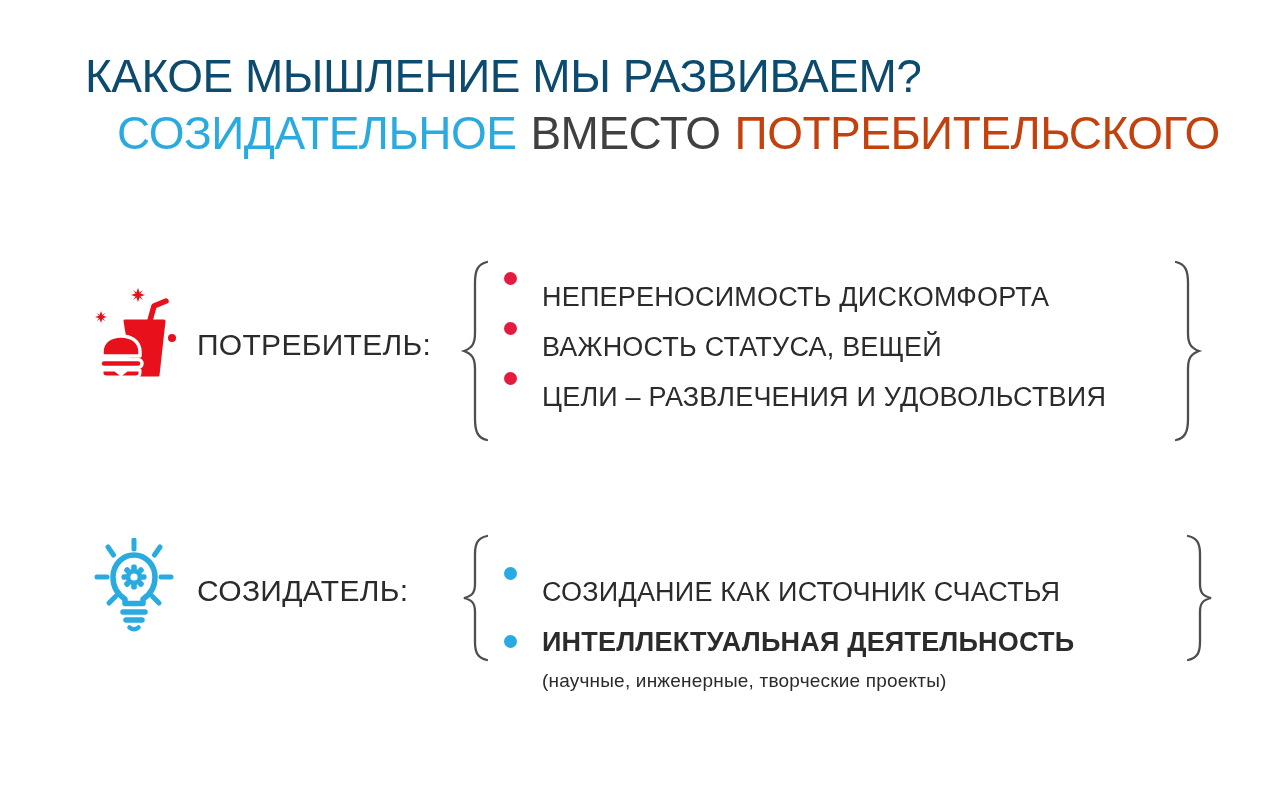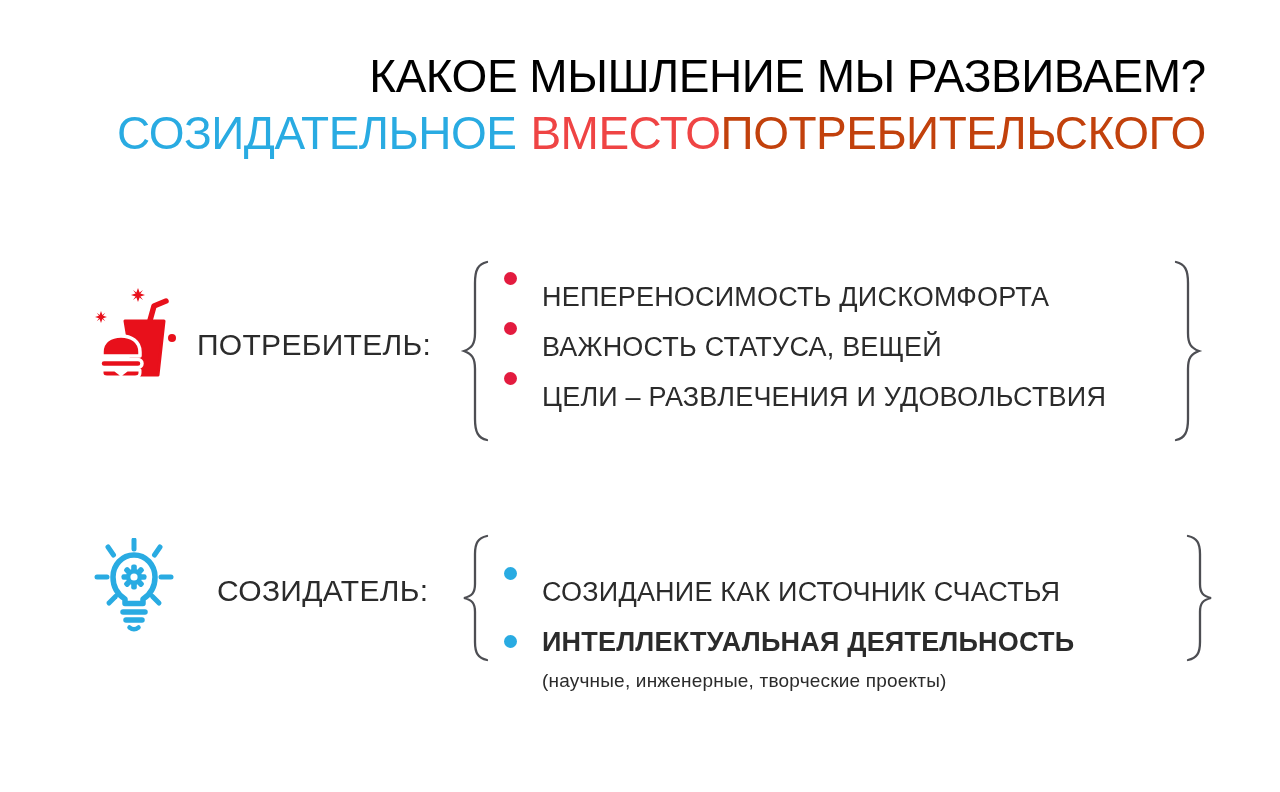--- a/index.html
+++ b/index.html
@@ -3,29 +3,29 @@
 <meta charset="utf-8">
 <style>
   html,body{margin:0;padding:0;background:#ffffff;}
   .slide{
     position:relative;width:1280px;height:792px;background:#ffffff;overflow:hidden;
     font-family:"Liberation Sans", sans-serif;
   }
   
   .title{position:absolute;left:85px;top:48px;font-size:46px;line-height:57px;
          font-weight:400;letter-spacing:-0.5px;white-space:nowrap;}
-  .title .t1{color:#000000;text-align:right;}
+  .title .t1{color:#0c4a6e;}
   .title .t2 .word-lb{color:#29abe2;margin-right:14px;margin-left:32px;}
-  .title .t2 .word-db{color:#ef4444;}
+  .title .t2 .word-db{color:#404040;margin-right:14px;}
   .title .t2 .word-rd{color:#c2410c;}
   
   .section-label{position:absolute;left:197px;font-size:30px;line-height:38px;
                  color:#2b2b2b;letter-spacing:0.3px;white-space:nowrap;}
   #label-consumer{top:326px;}
-  #label-creator{top:572px;margin-left:20px;}
+  #label-creator{top:572px;}
   
   .icon{position:absolute;}
   #icon-fastfood{left:86px;top:283px;width:104px;height:104px;}
   #icon-bulb{left:88px;top:538px;width:100px;height:100px;}
   
   .brace{position:absolute;}
   .brace path{fill:none;stroke:#4d4e53;stroke-width:2.3;stroke-linecap:round;}
   #brace-1l{left:456px;top:259px;}
   #brace-1r{left:1167px;top:259px;}
   #brace-2l{left:456px;top:533px;}

